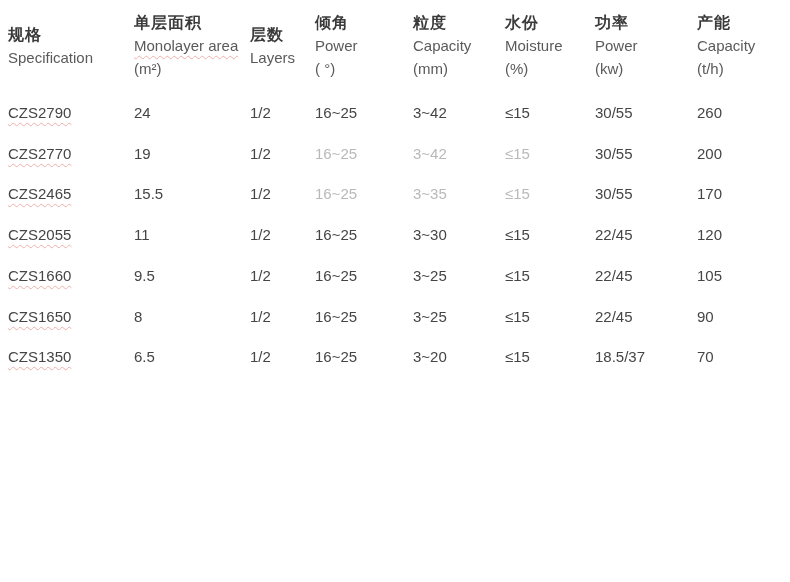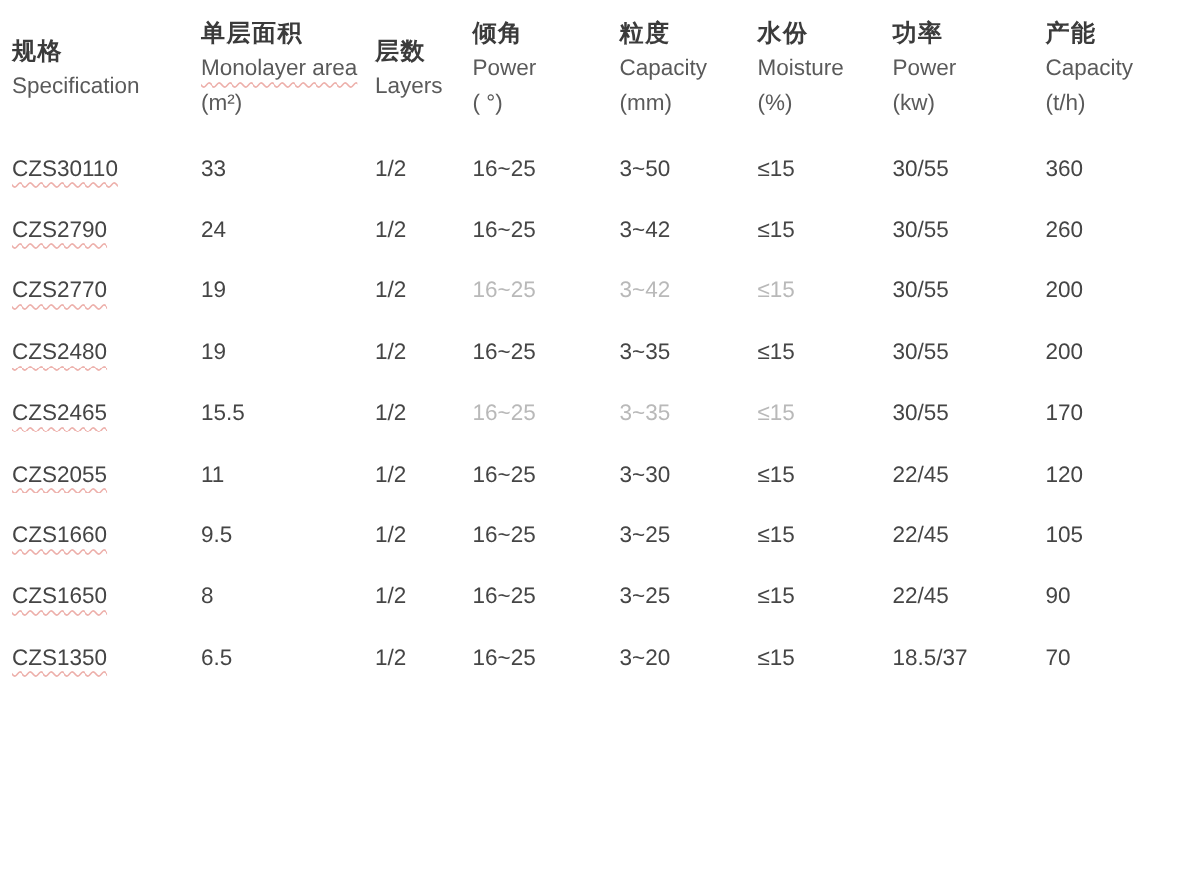--- a/index.html
+++ b/index.html
@@ -110,56 +110,36 @@
         </th>
         <th>
           <div class="hdr-zh">产能</div>
           <div class="hdr-en">Capacity</div>
           <div class="hdr-unit">(t/h)</div>
         </th>
       </tr>
   </thead>
   <tbody>
       <tr>
-        <td class="squiggle">CZS30110</td>
-        <td>33</td>
-        <td>1/2</td>
-        <td>16~25</td>
-        <td>3~50</td>
-        <td>≤15</td>
-        <td>30/55</td>
-        <td>360</td>
-      </tr>
-      <tr>
         <td class="squiggle">CZS2790</td>
         <td>24</td>
         <td>1/2</td>
         <td>16~25</td>
         <td>3~42</td>
         <td>≤15</td>
         <td>30/55</td>
         <td>260</td>
       </tr>
       <tr>
         <td class="squiggle">CZS2770</td>
         <td>19</td>
         <td>1/2</td>
         <td class="faded">16~25</td>
         <td class="faded">3~42</td>
         <td class="faded">≤15</td>
-        <td>30/55</td>
-        <td>200</td>
-      </tr>
-      <tr>
-        <td class="squiggle">CZS2480</td>
-        <td>19</td>
-        <td>1/2</td>
-        <td>16~25</td>
-        <td>3~35</td>
-        <td>≤15</td>
         <td>30/55</td>
         <td>200</td>
       </tr>
       <tr>
         <td class="squiggle">CZS2465</td>
         <td>15.5</td>
         <td>1/2</td>
         <td class="faded">16~25</td>
         <td class="faded">3~35</td>
         <td class="faded">≤15</td>

